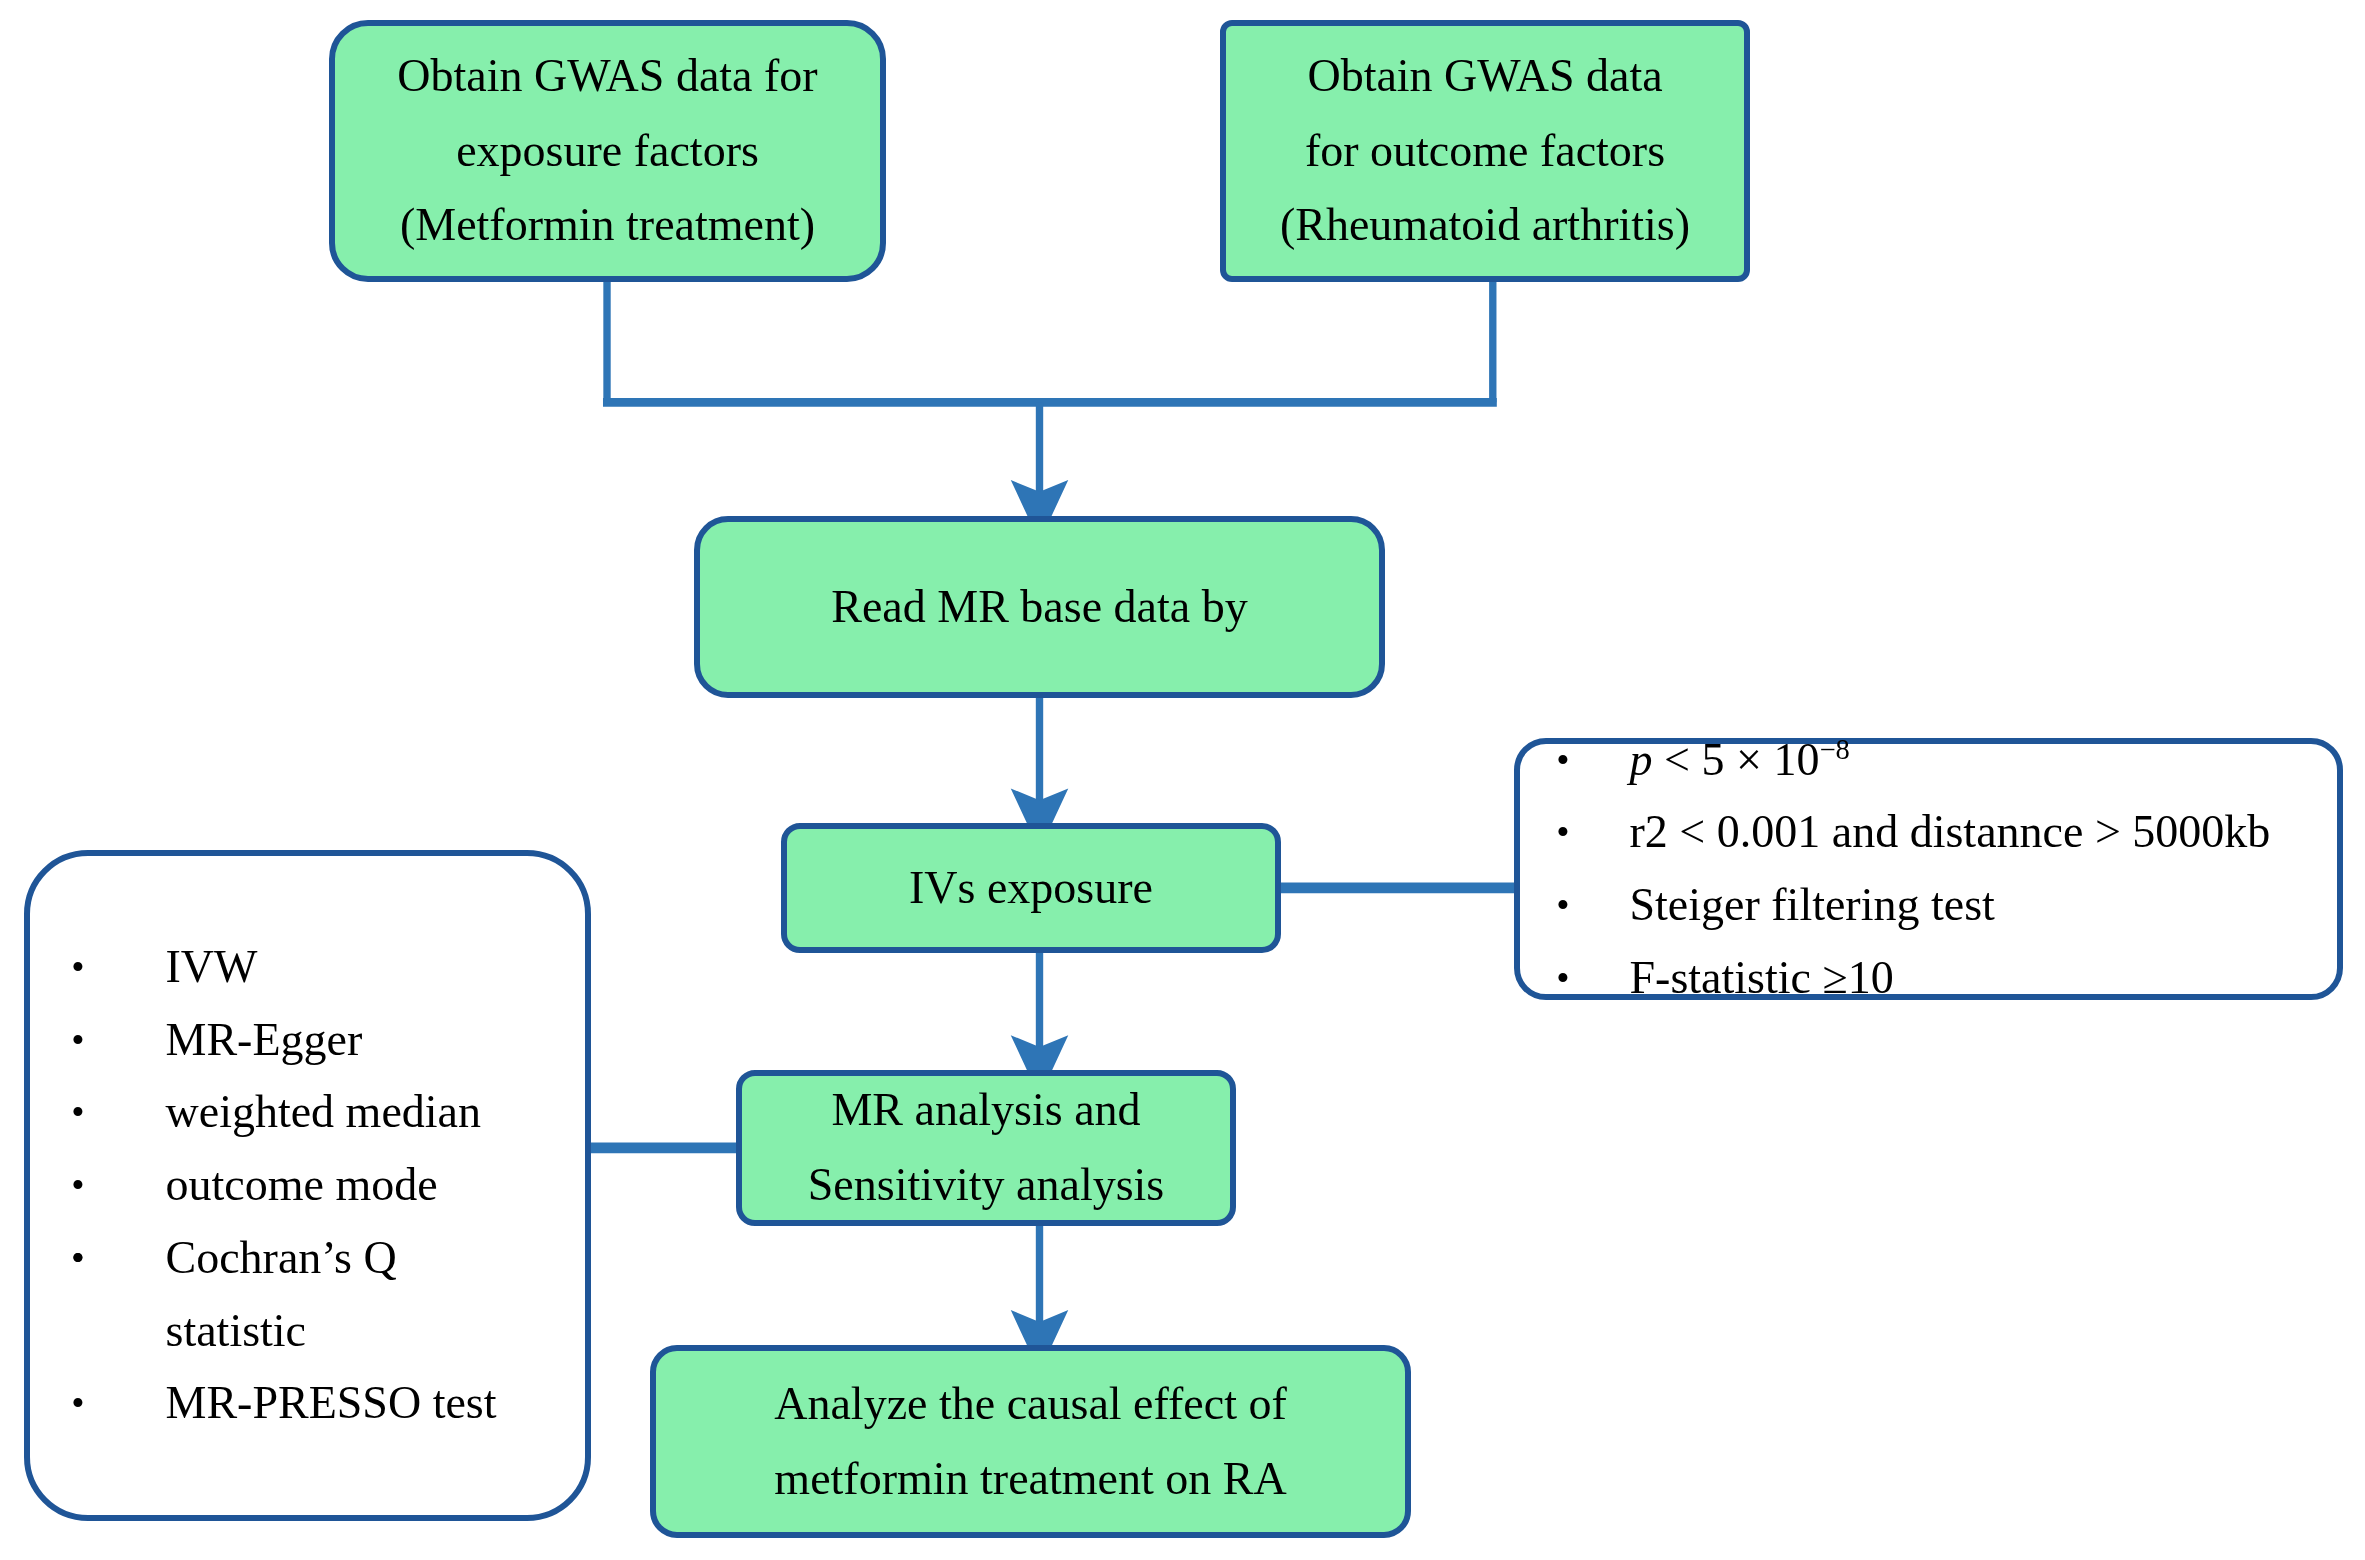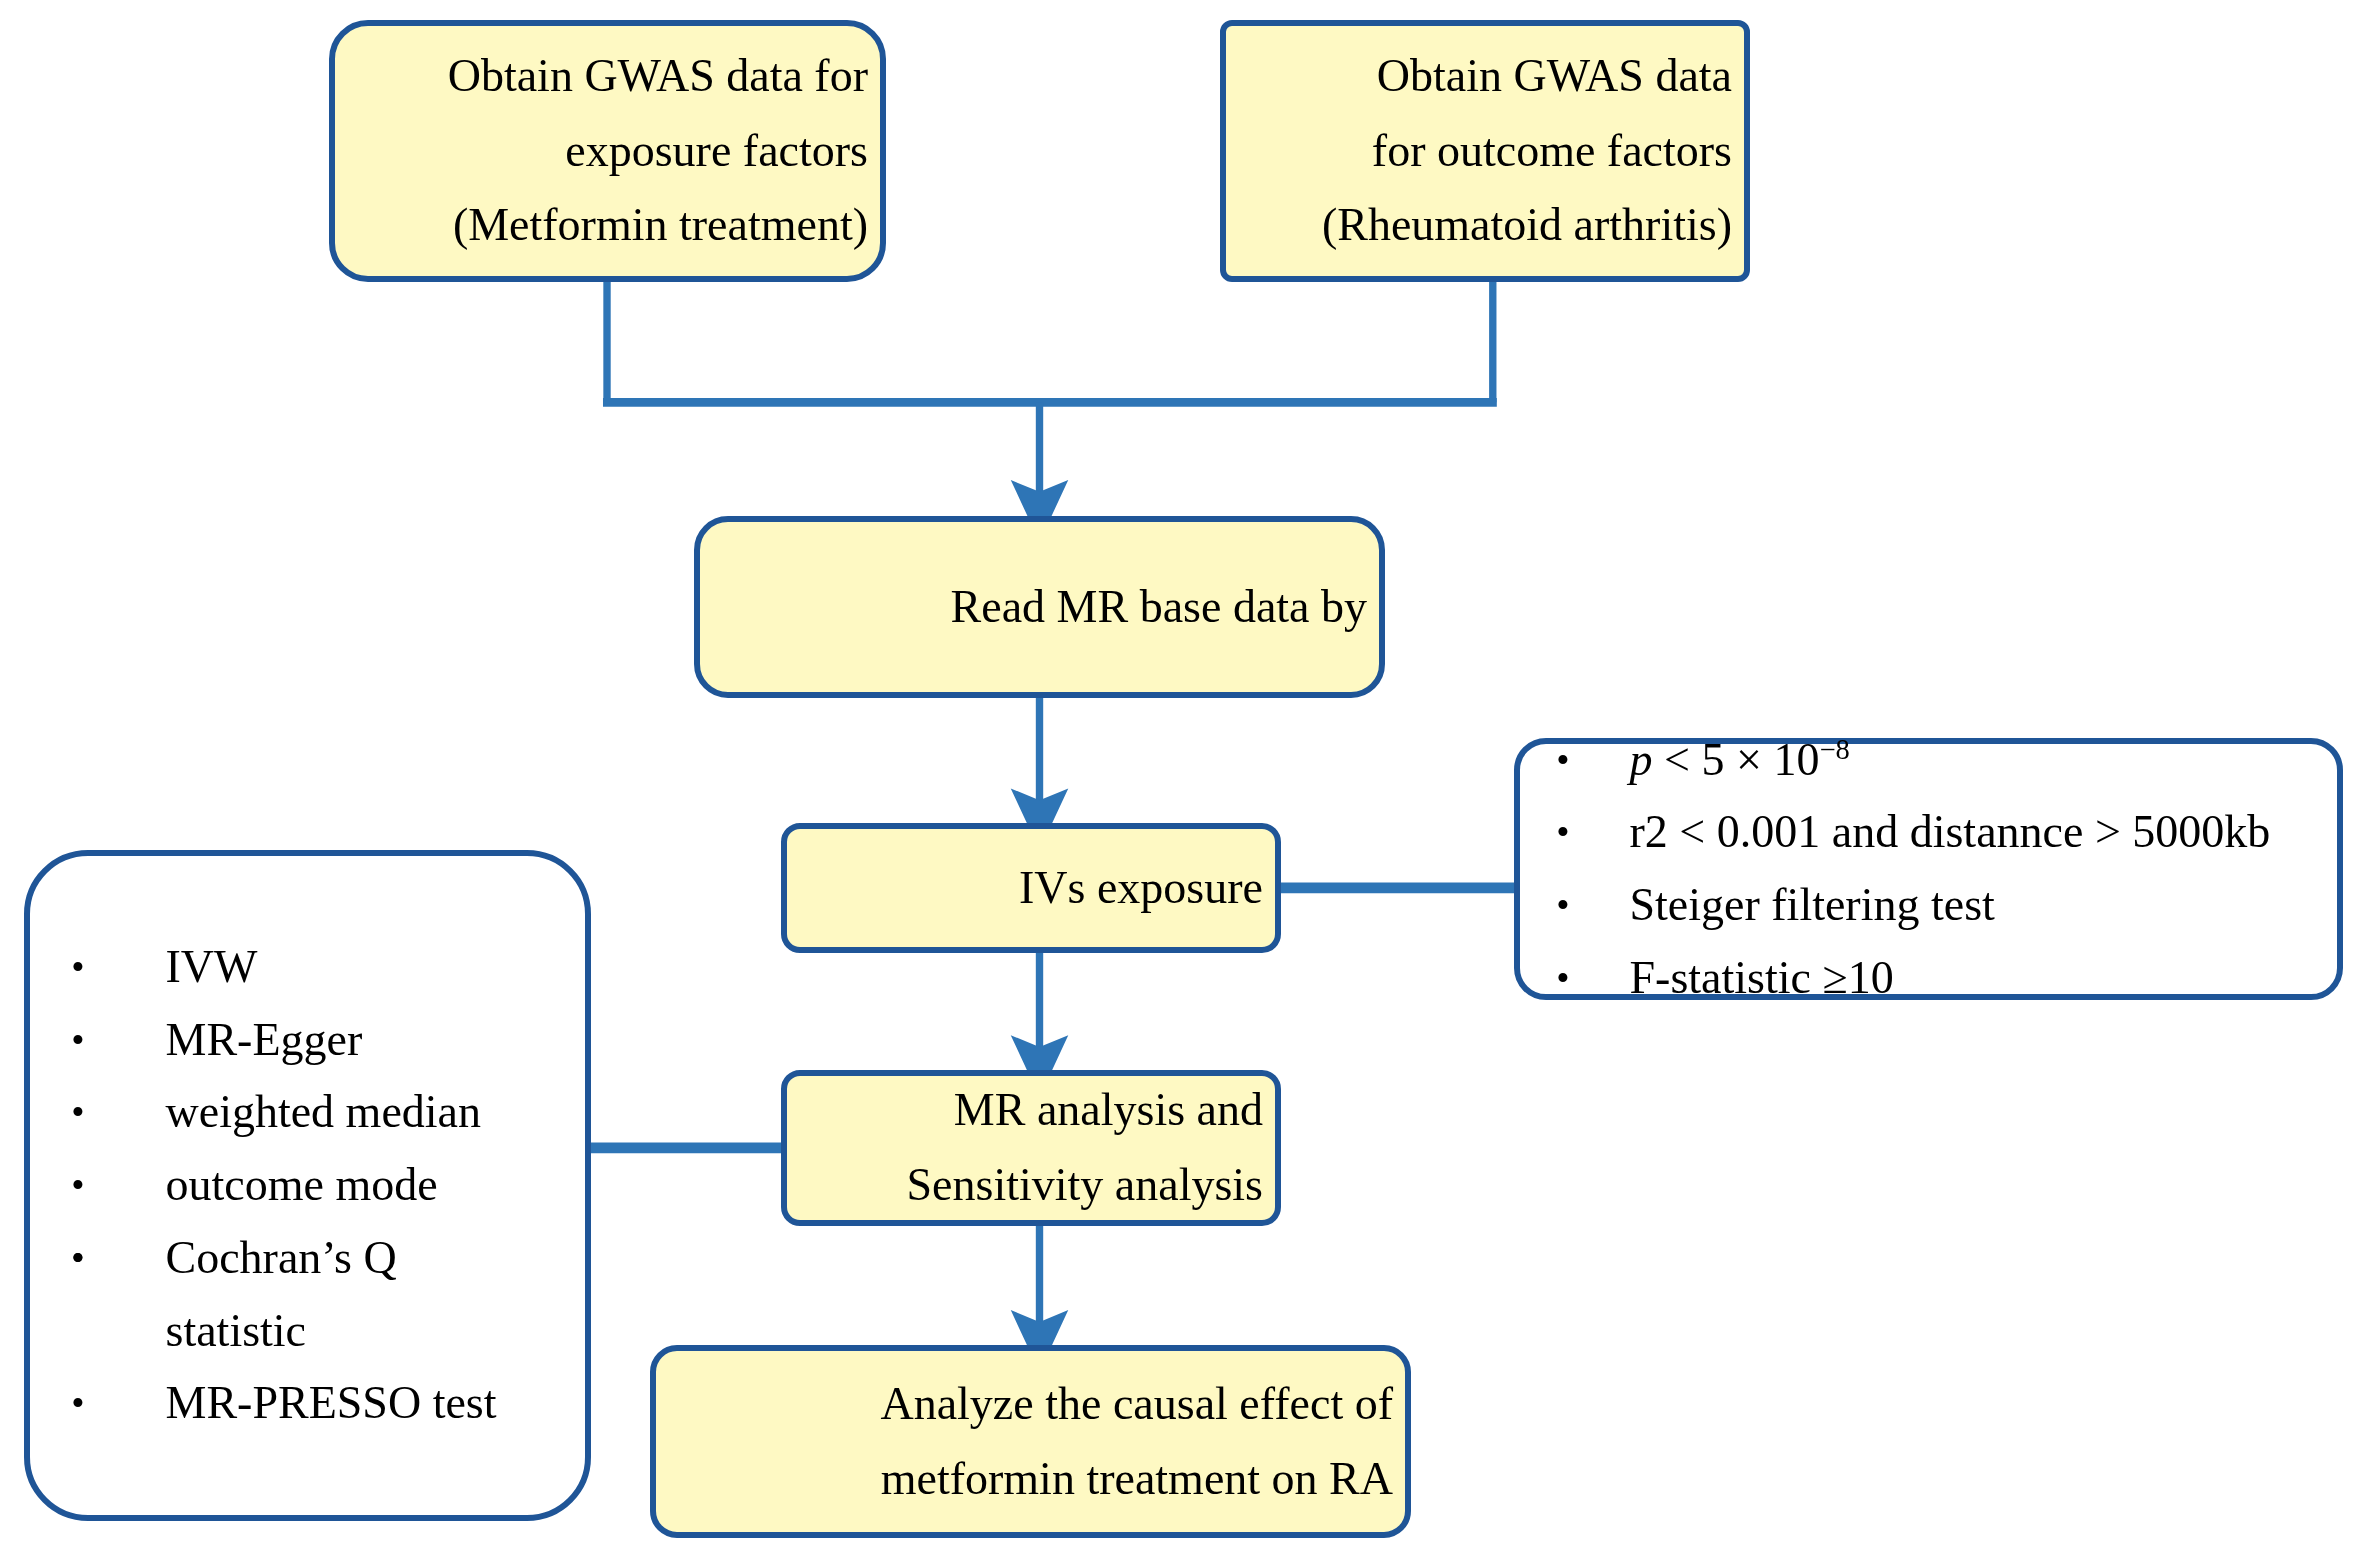--- a/index.html
+++ b/index.html
@@ -21,26 +21,26 @@
     position: absolute;
     left: 0;
     top: 0;
     width: 2366px;
     height: 1561px;
     pointer-events: none;
   }
   .node {
     position: absolute;
     box-sizing: border-box;
-    background: #fef9c3;
+    background: #86efac;
     border: 6px solid #1F5597;
     display: flex;
     align-items: center;
     justify-content: center;
-    text-align: right;
+    text-align: center;
     color: #000000;
     z-index: 2;
   }
   .node .lines {
     width: 100%;
     line-height: 1.62;
     font-size: 46px;
     padding: 0 12px;
     box-sizing: border-box;
   }
@@ -130,21 +130,21 @@
       <div>Read MR base data by</div>
     </div>
   </div>
 
   <div class="node" style="left:781px; top:823px; width:500px; height:130px; border-radius:19px;">
     <div class="lines">
       <div>IVs exposure</div>
     </div>
   </div>
 
-  <div class="node" style="left:781px; top:1070px; width:500px; height:156px; border-radius:19px;">
+  <div class="node" style="left:736px; top:1070px; width:500px; height:156px; border-radius:19px;">
     <div class="lines">
       <div>MR analysis and</div>
       <div>Sensitivity analysis</div>
     </div>
   </div>
 
   <div class="node" style="left:650px; top:1345px; width:761px; height:193px; border-radius:27px;">
     <div class="lines">
       <div>Analyze the causal effect of</div>
       <div>metformin treatment on RA</div>

